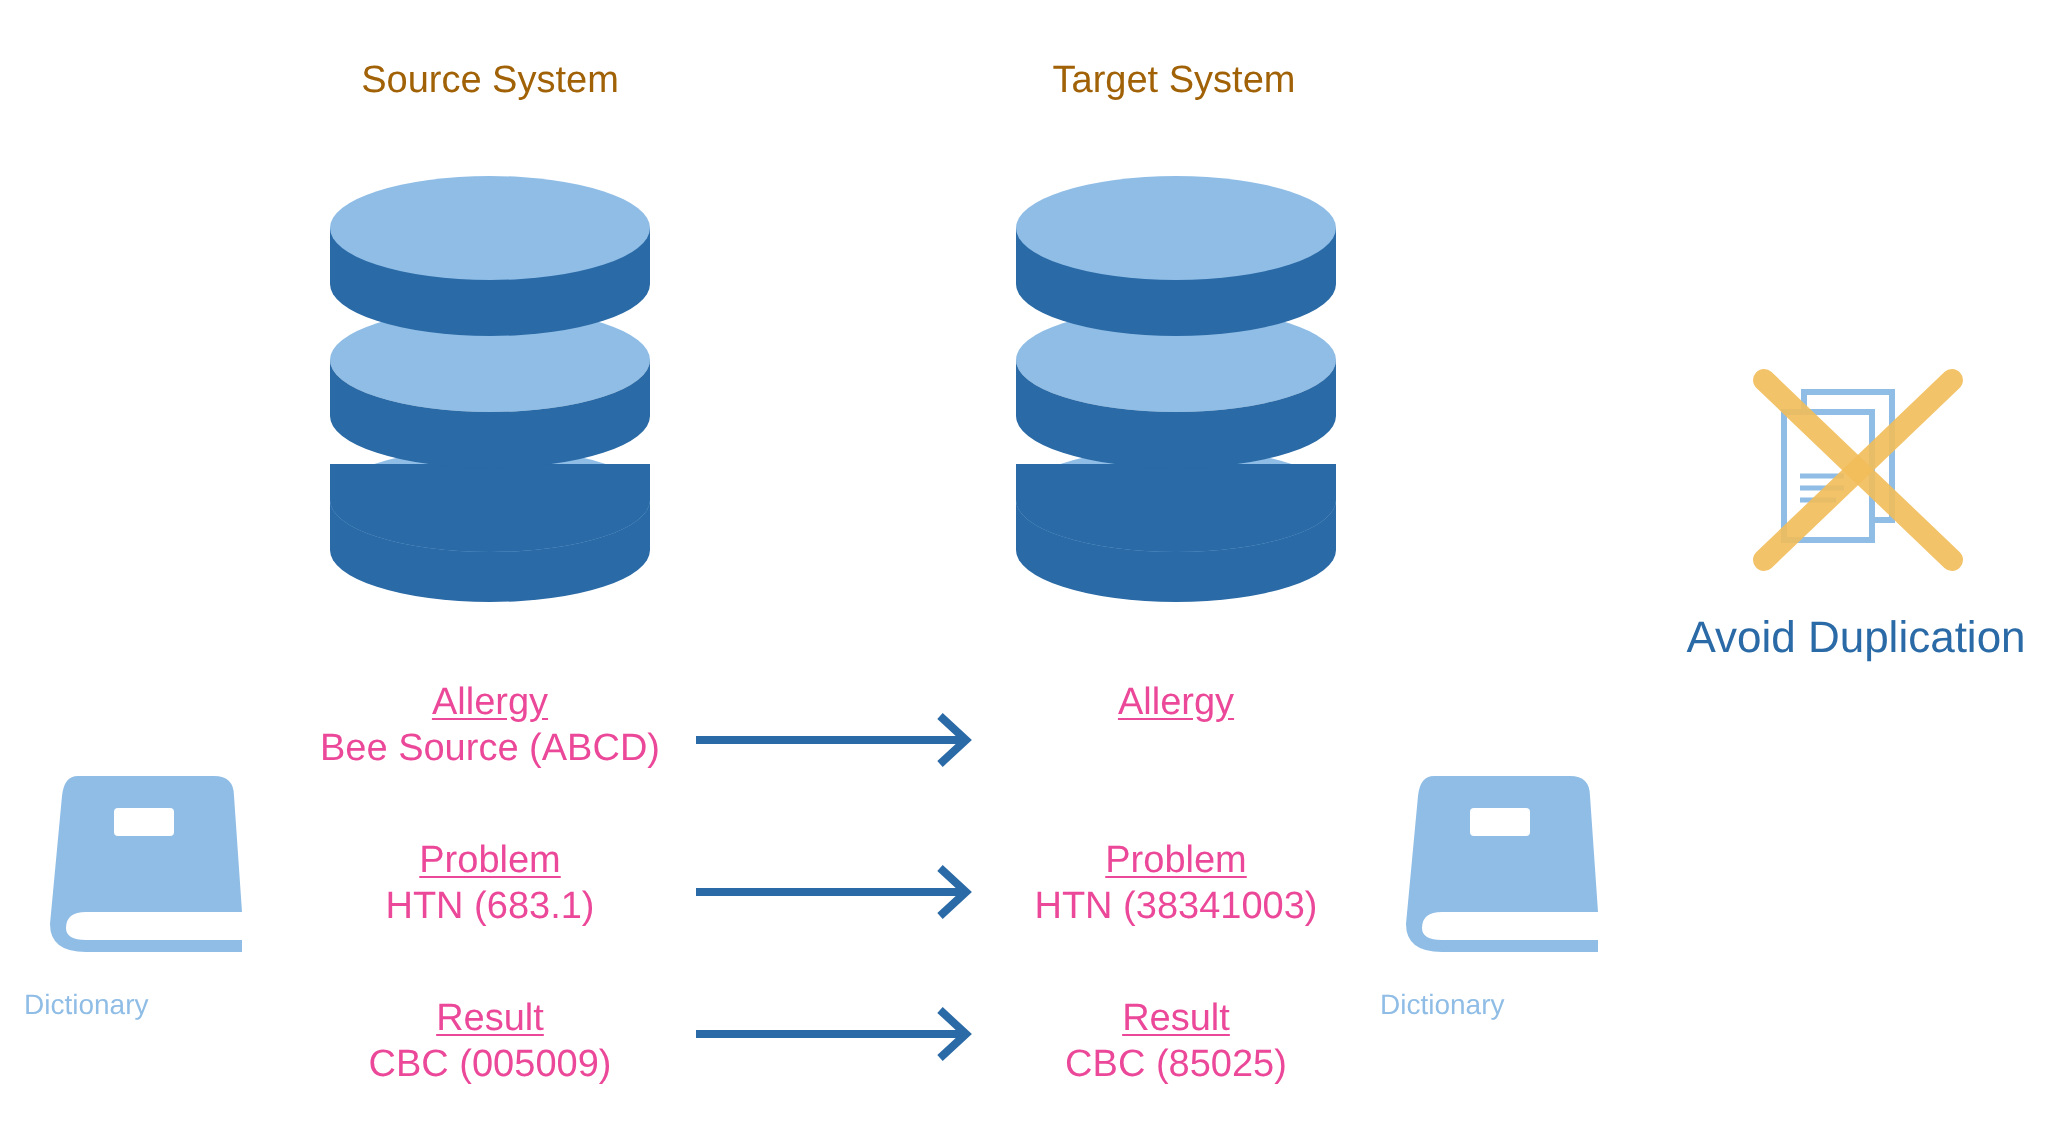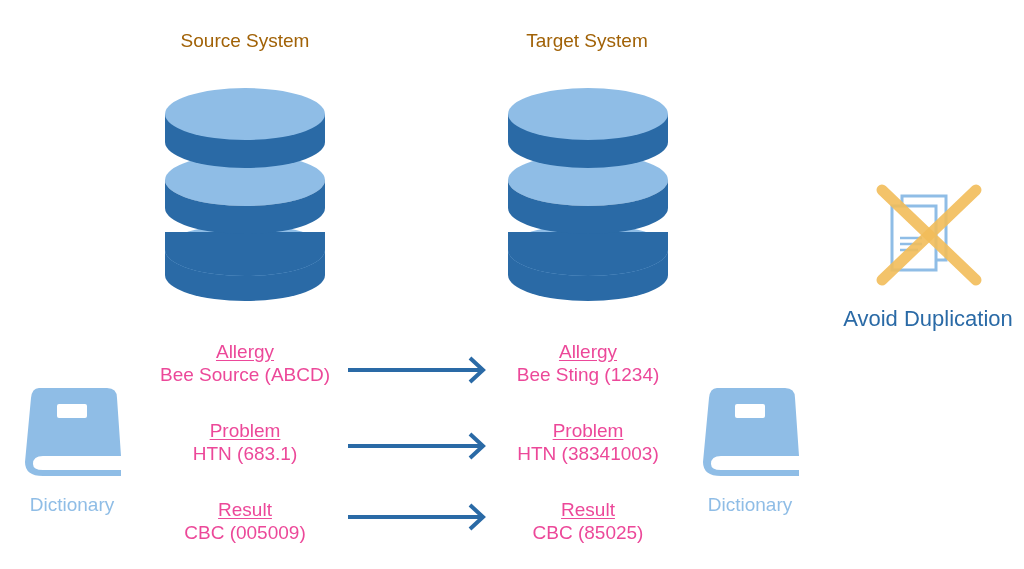--- a/index.html
+++ b/index.html
@@ -1,21 +1,21 @@
 <!DOCTYPE html>
 <html><head>
 <meta charset="utf-8">
 <style>
   html,body{margin:0;padding:0;background:#ffffff;}
   body{width:1024px;height:569px;position:relative;overflow:hidden;font-family:"Liberation Sans",sans-serif;color:#2a6aa6;}
   .abs{position:absolute;}
   .title{font-size:19px;color:#a16207;text-align:center;width:220px;}
   .lbl{font-size:19px;color:#ec4899;text-align:center;width:240px;line-height:23px;}
   .lbl .h{text-decoration:underline;text-underline-offset:2px;}
-  .dict{font-size:19px;color:#8fbde6;text-align:center;width:120px;}
+  .dict{font-size:14px;color:#8fbde6;width:120px;}
   .avoid{font-size:22px;color:#2a6aa6;text-align:center;width:180px;}
   svg{position:absolute;overflow:visible;}
 </style>
 </head>
 <body>
 
 <div class="abs title" style="left:135px;top:30px;">Source System</div>
 <div class="abs title" style="left:477px;top:30px;">Target System</div>
 
 <svg style="left:165px;top:80px;" width="160" height="225" viewBox="0 0 160 225">
@@ -60,21 +60,20 @@
   <line x1="106" y1="8" x2="12" y2="98" stroke="#f2bd5a" stroke-width="11" stroke-linecap="round" opacity="0.9"></line>
 </svg>
 <div class="abs avoid" style="left:838px;top:306px;">Avoid Duplication</div>
 
 <div class="abs lbl" style="left:125px;top:340px;">
   <div class="h">Allergy</div>
   <div>Bee Source (ABCD)</div>
 </div>
 <div class="abs lbl" style="left:468px;top:340px;">
   <div class="h">Allergy</div>
-  <div>Bee Sting (1234)</div>
 </div>
 
 <div class="abs lbl" style="left:125px;top:419px;">
   <div class="h">Problem</div>
   <div>HTN (683.1)</div>
 </div>
 <div class="abs lbl" style="left:468px;top:419px;">
   <div class="h">Problem</div>
   <div>HTN (38341003)</div>
 </div>

